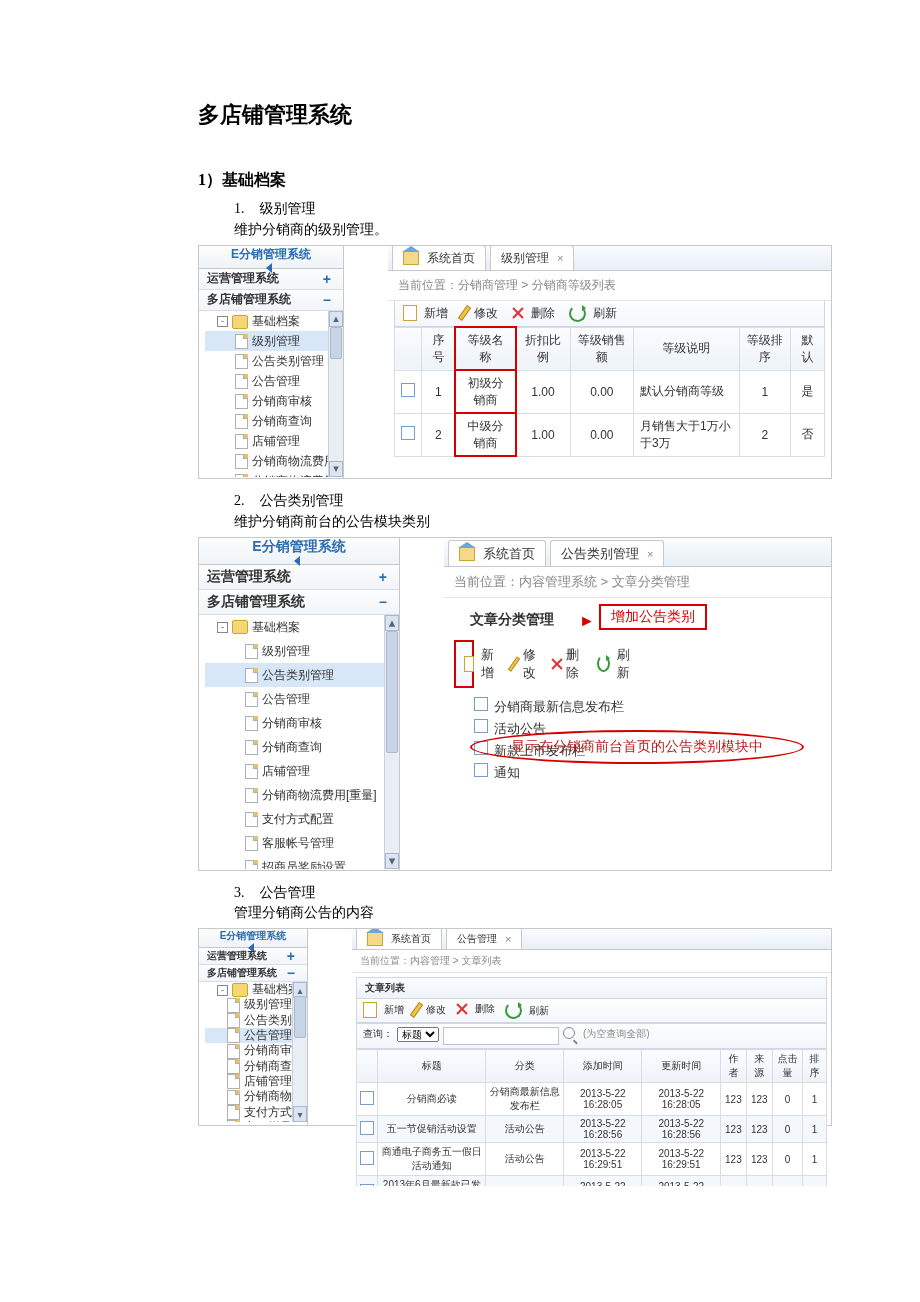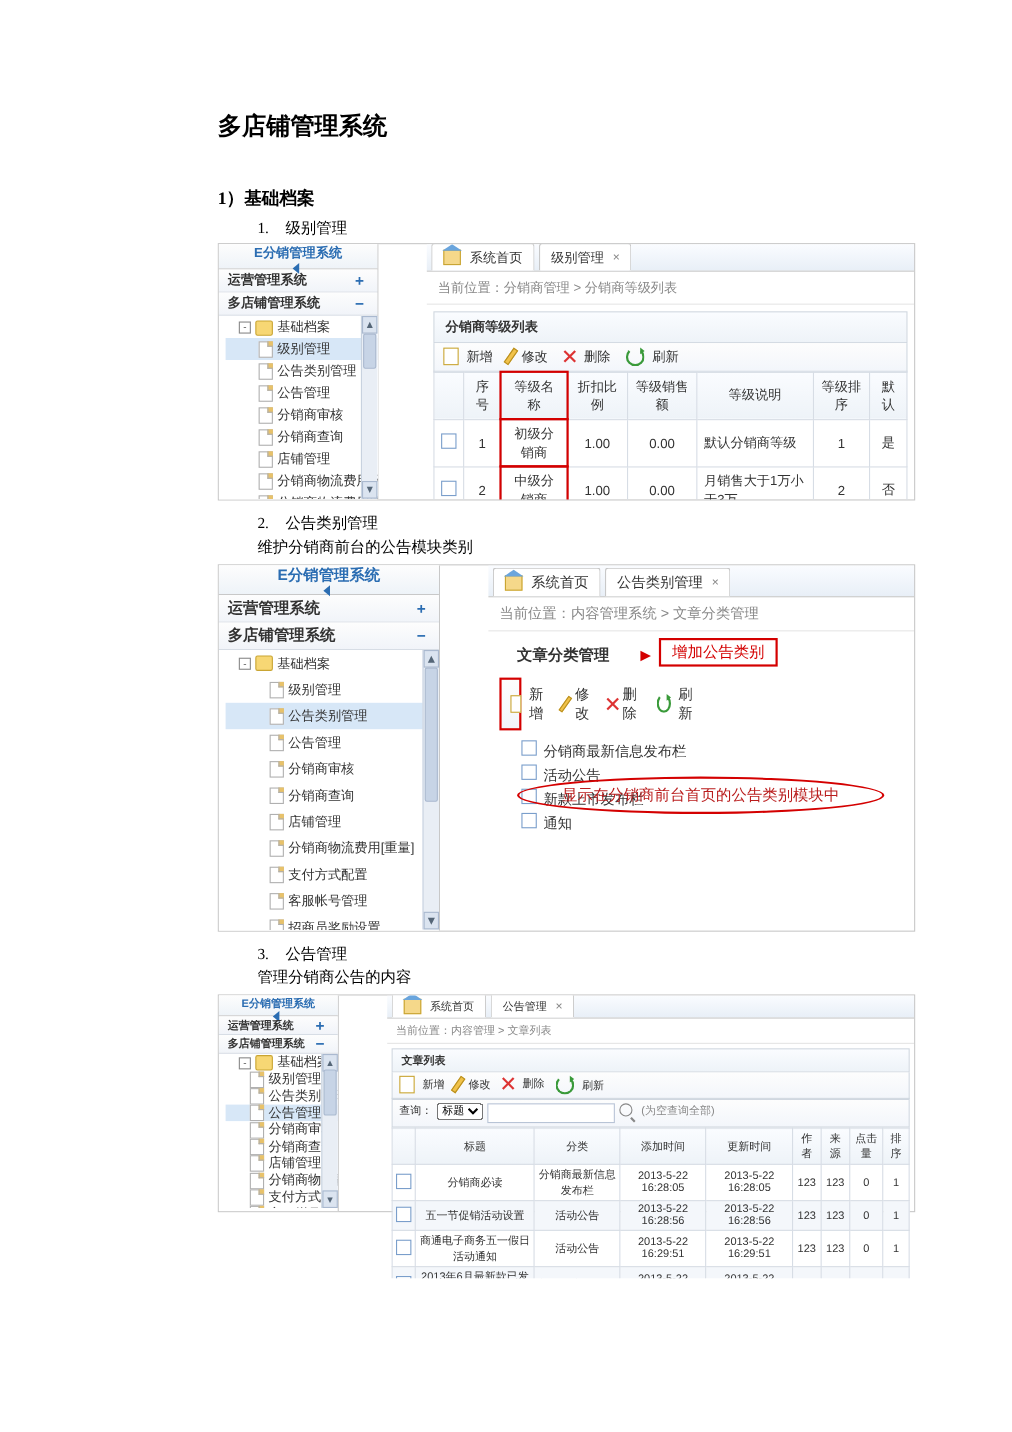--- a/index.html
+++ b/index.html
@@ -169,20 +169,21 @@
   <div class="content">
 
     <h1 class="doc-title">多店铺管理系统</h1>
 
     <div class="section-num">1）基础档案</div>
 
     <div class="sub-item">
       <span class="num">1.</span>
       <span>级别管理</span>
     </div>
+    <div class="sub-desc">维护分销商的级别管理。</div>
 
     <div id="shot1" class="shot clearfix">
       <div class="sidebar">
         <div class="side-header">
           <span>E分销管理系统</span>
           <span class="chev-icon"></span>
         </div>
         <div class="side-row">
           <span>运营管理系统</span>
           <span class="plus-icon">+</span>
@@ -217,21 +218,20 @@
           <div class="tab">
               <span class="home-icon"></span>
               <span>系统首页</span>
             </div>
           <div class="tab">
               <span>级别管理</span>
               <span class="close">×</span>
             </div>
         </div>
         <div class="breadcrumb">当前位置：分销商管理 &gt; 分销商等级列表</div>
-        <div class="panel-title">分销商等级列表</div>
         <div class="toolbar">
           <span class="tb-item">
               <span class="new-icon"></span>
               <span>新增</span>
             </span>
           <span class="tb-item">
               <span class="edit-icon"></span>
               <span>修改</span>
             </span>
           <span class="tb-item">

